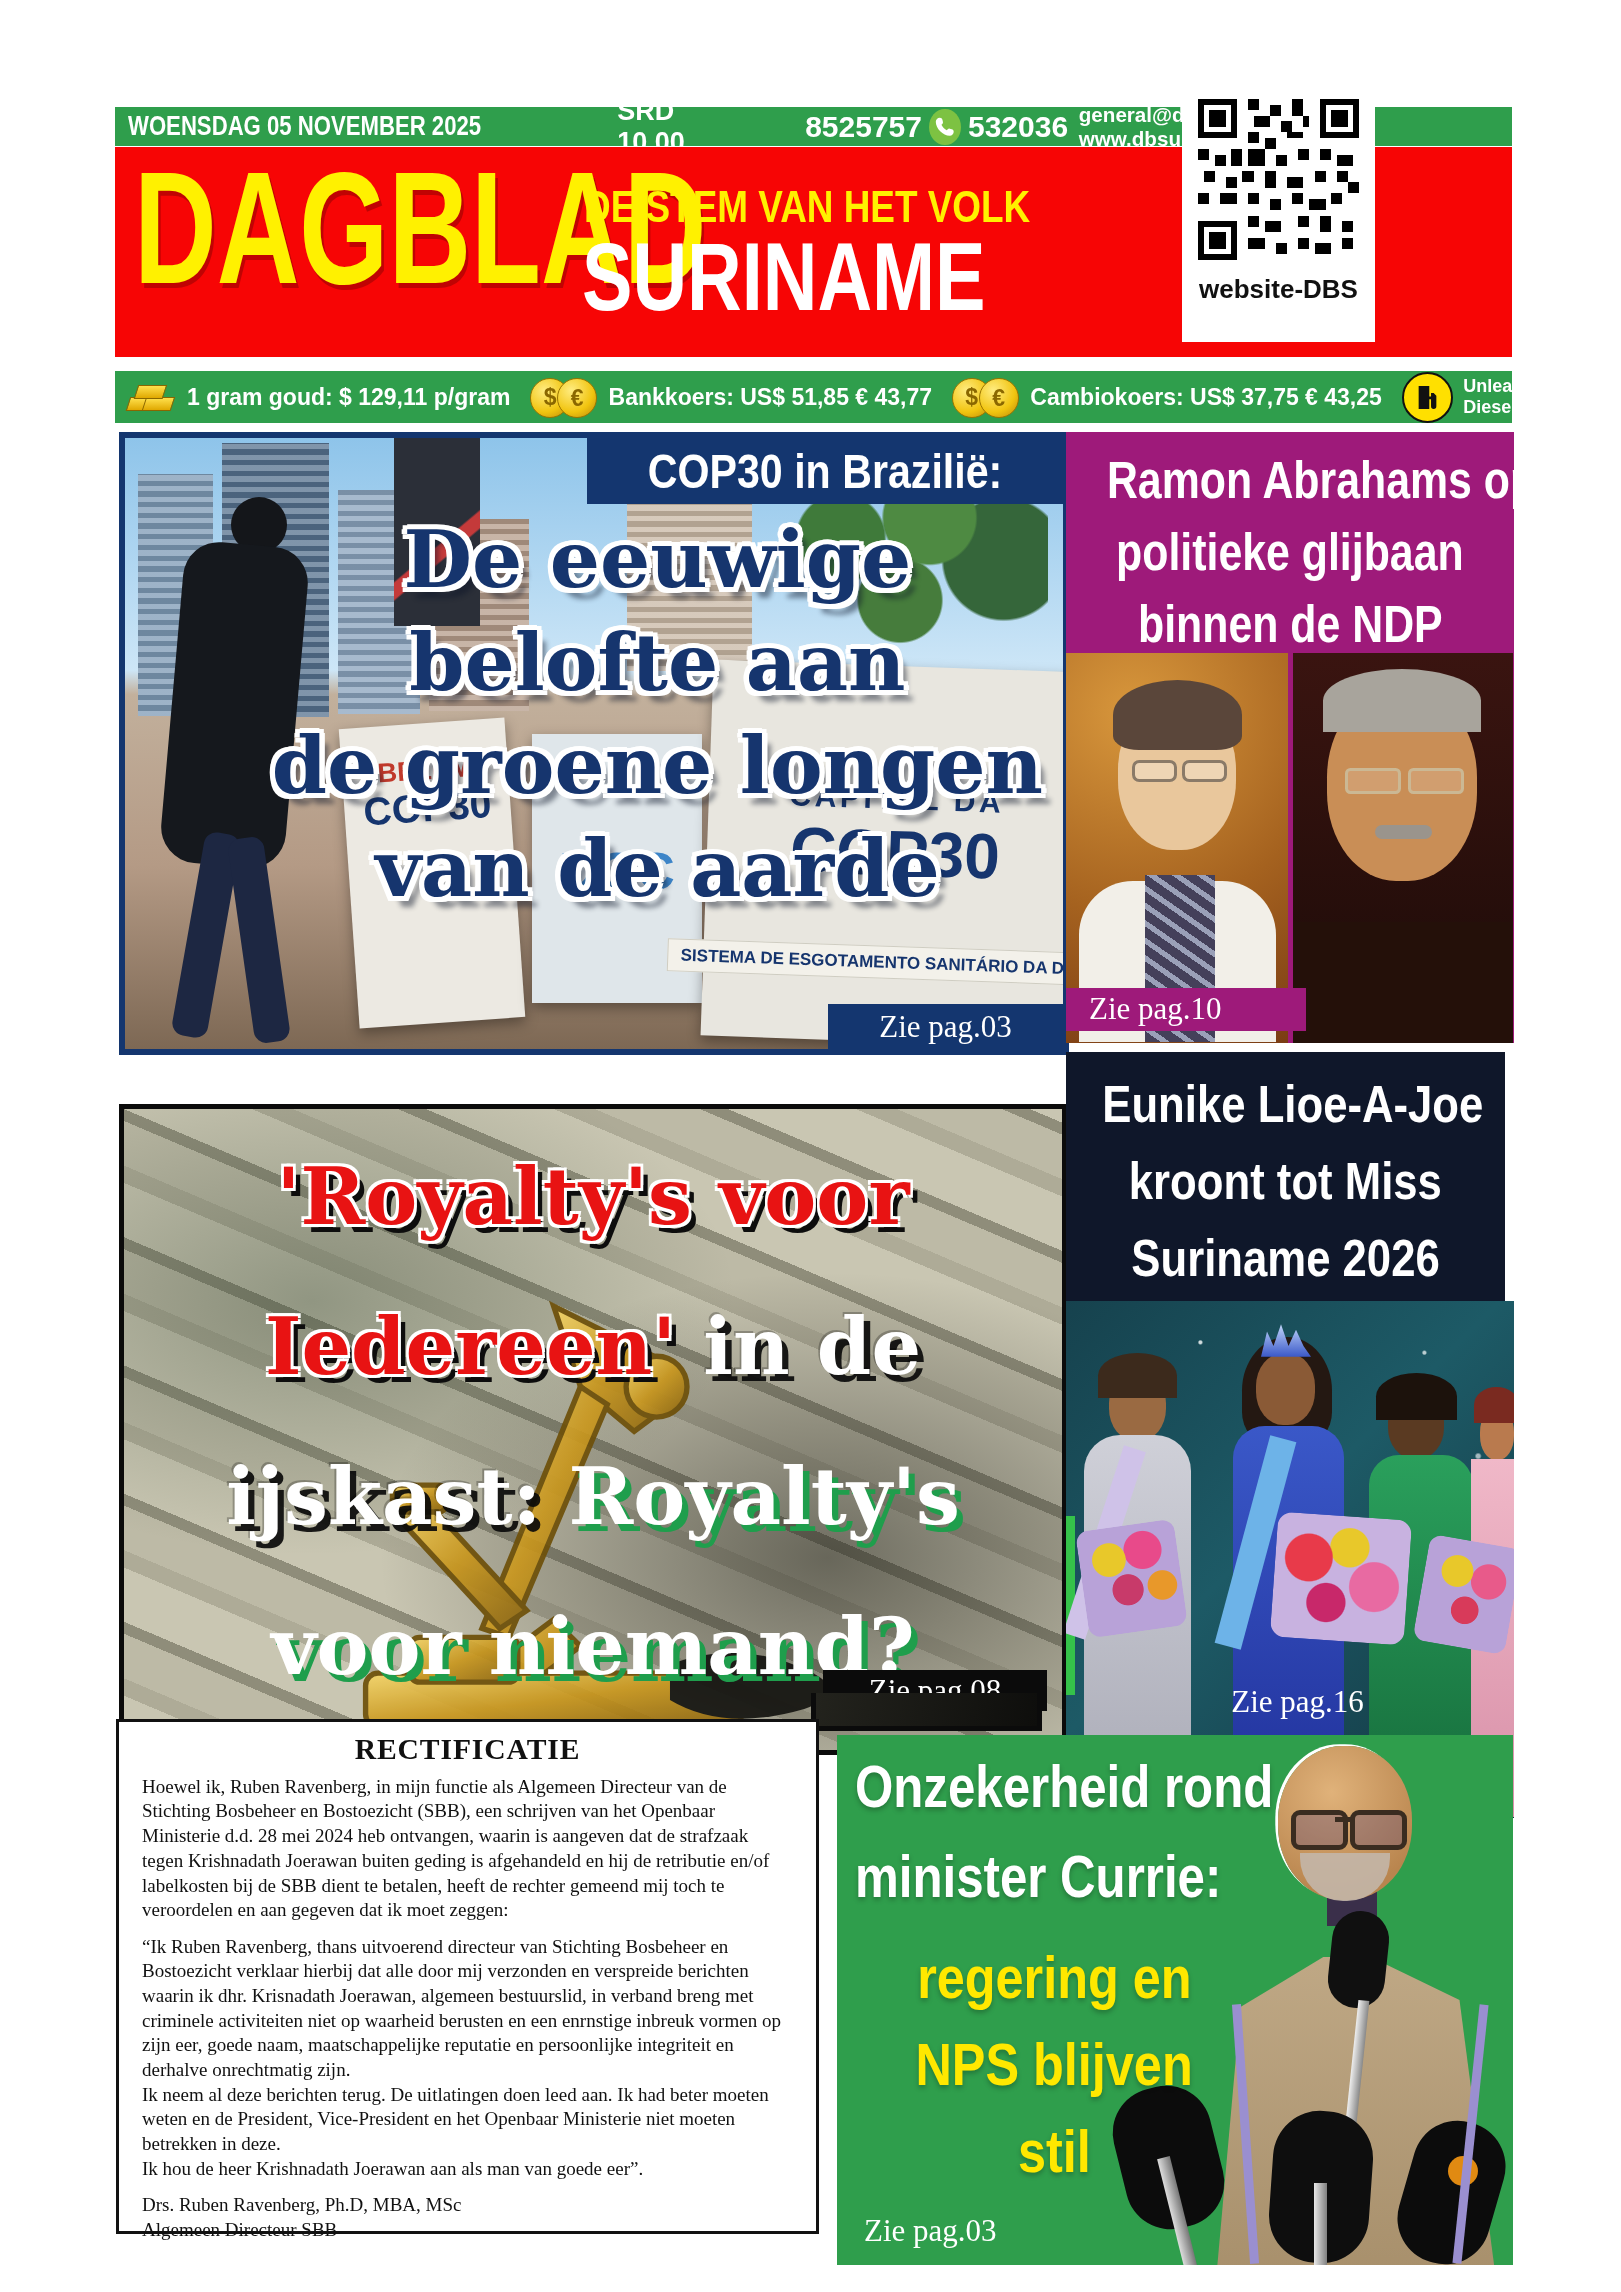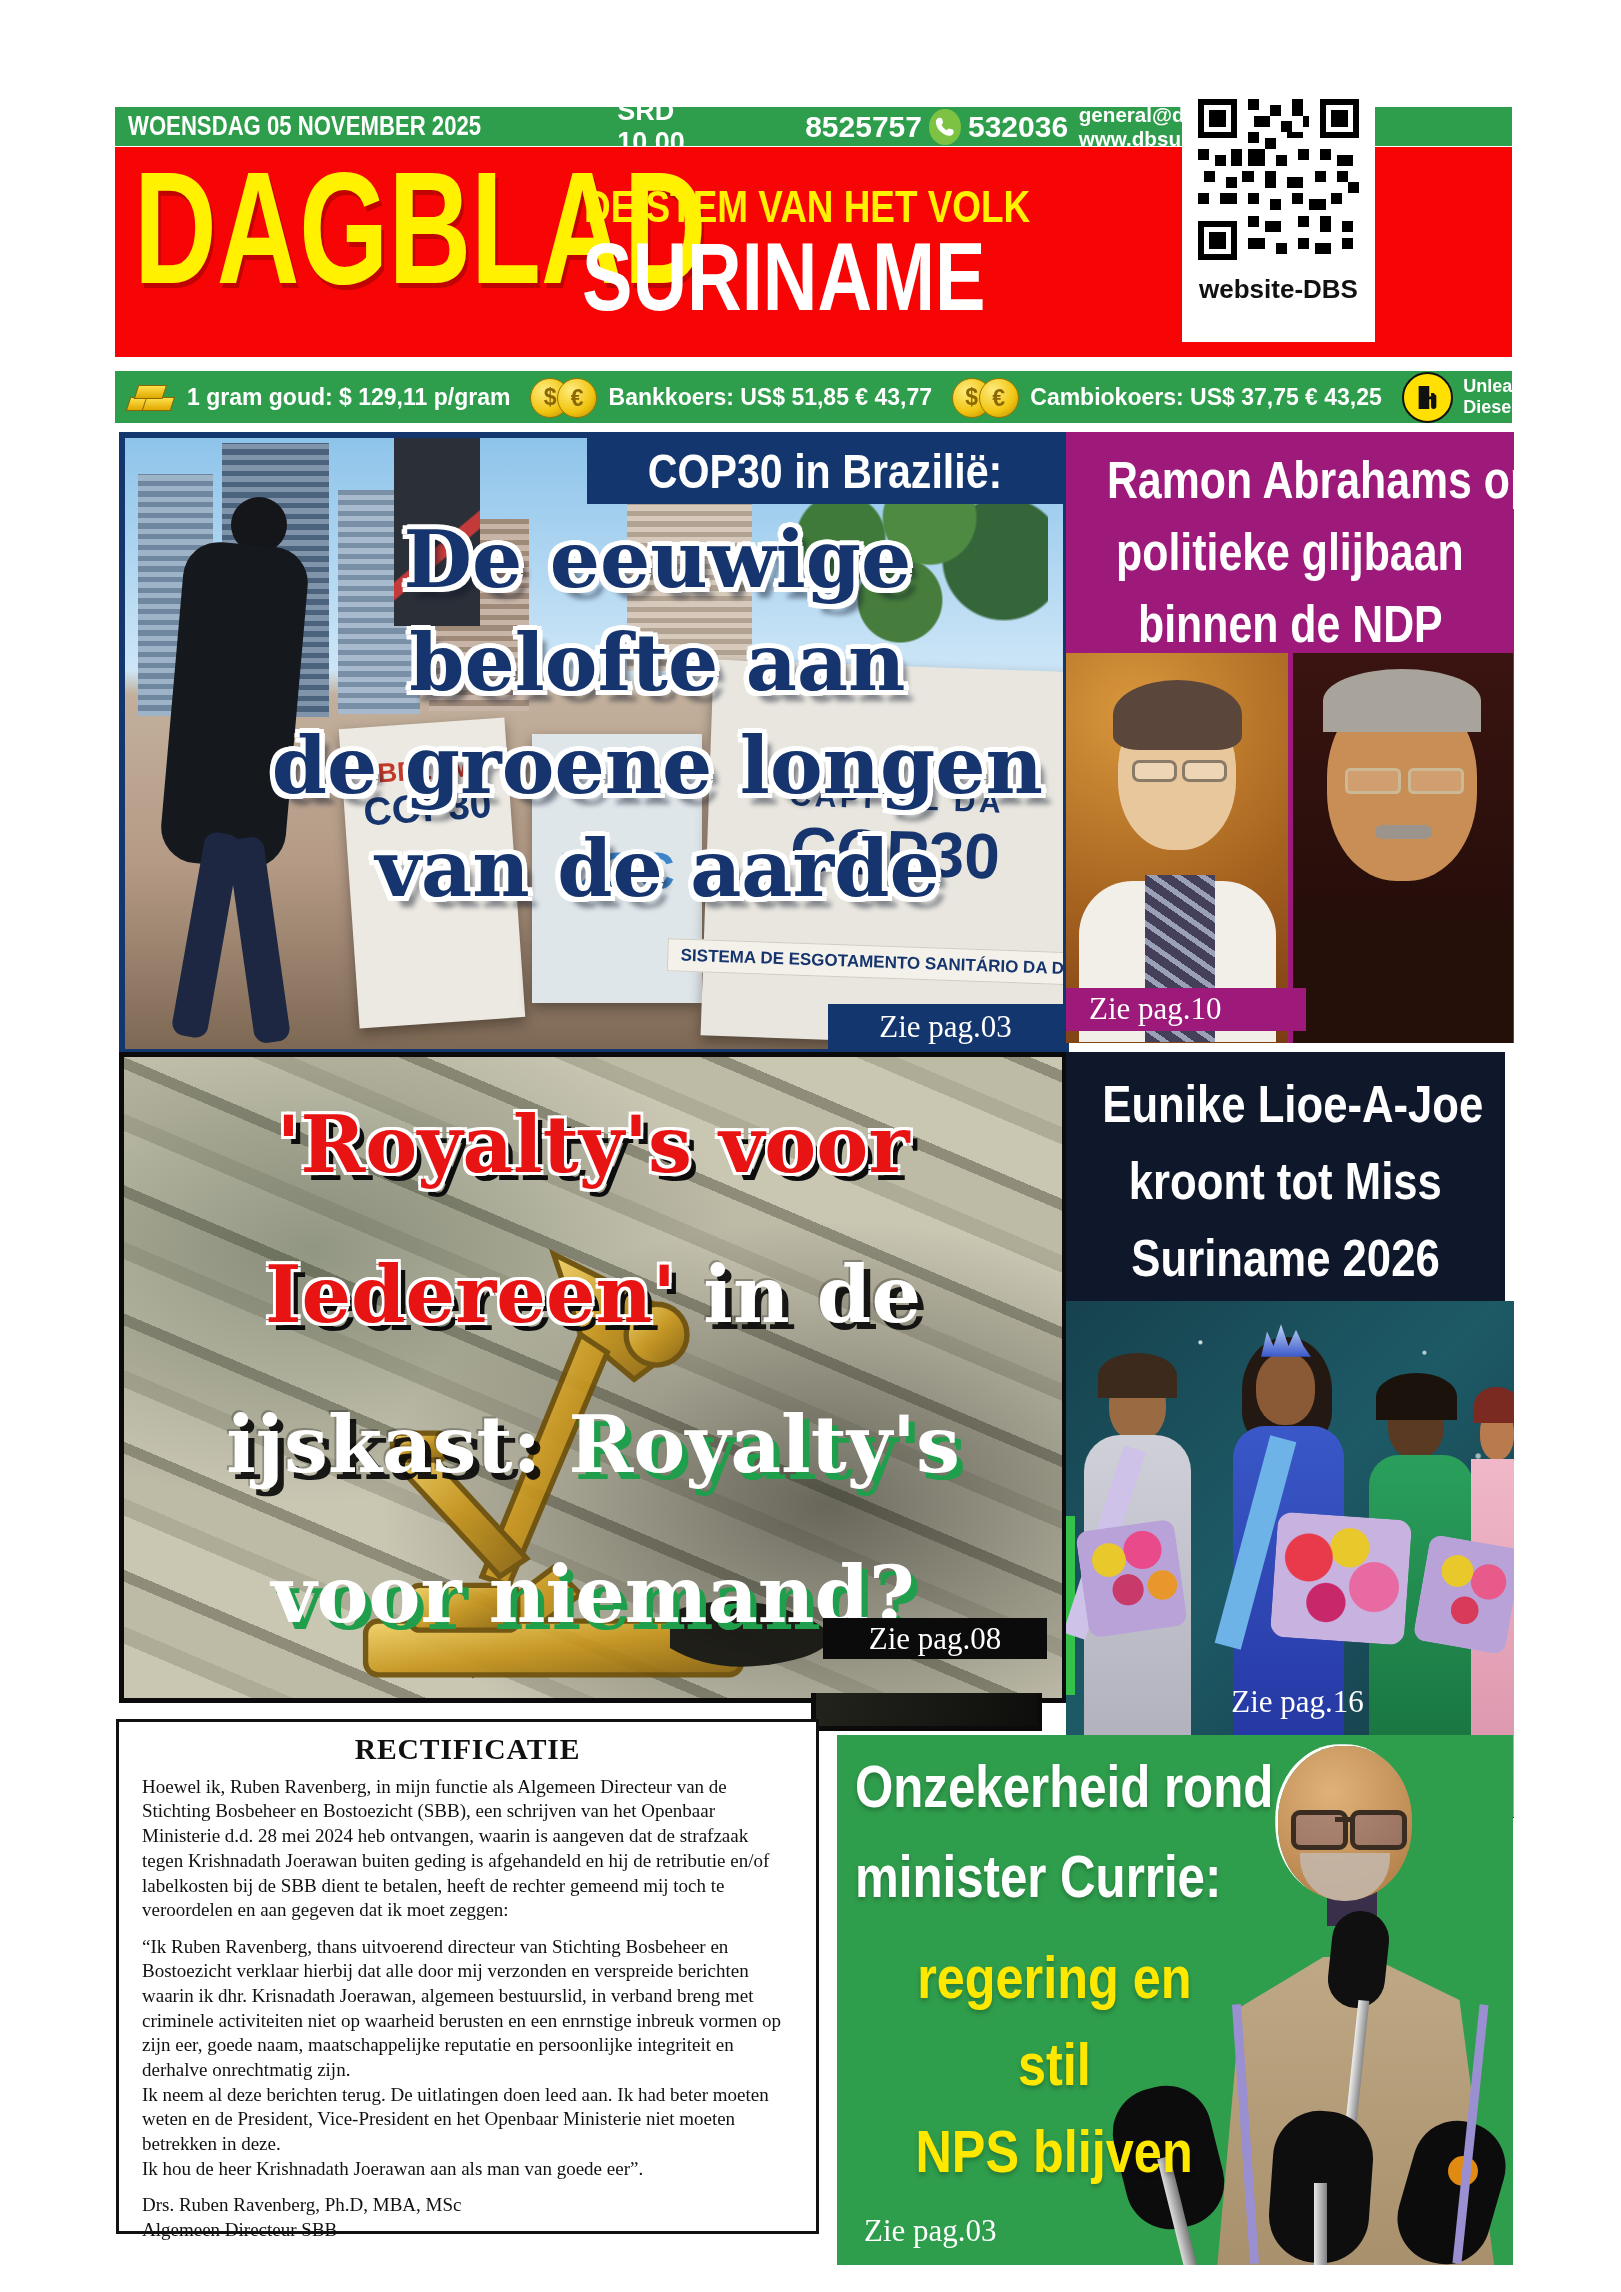--- a/index.html
+++ b/index.html
@@ -70,21 +70,21 @@
   .ramon-block{left:1066px;top:410px;width:448px;height:611px;background:#9E1A7A;}
   .ramon-hl{padding-top:12.5px;text-align:center;color:#fff;font-weight:bold;font-size:51px;line-height:72px;}
   .ramon-photos{position:absolute;left:0;top:221px;width:448px;height:390px;display:flex;}
   .rp{position:relative;height:100%;overflow:hidden;}
   .rp-left{width:222px;background:radial-gradient(circle at 30% 15%,#d8973c,#a5621f 55%,#7a3c14);}
   .rp-right{width:220px;margin-left:5.4px;background:linear-gradient(#3a1410,#1c0b08);}
   .face{position:absolute;border-radius:46%;}
   .ramon-ref{position:absolute;left:0;bottom:12.5px;width:240px;height:43px;background:#9E1A7A;
         display:flex;align-items:center;padding-left:23px;box-sizing:border-box;}
 
-  .roy-block{left:119px;top:1030px;width:938px;height:641px;border:5.4px solid #0b0b0b;overflow:hidden;
+  .roy-block{left:119px;top:1082px;width:938px;height:641px;border:5.4px solid #0b0b0b;overflow:hidden;
         background:
           radial-gradient(ellipse at 20% 30%,rgba(40,60,40,.35),transparent 40%),
           radial-gradient(ellipse at 75% 70%,rgba(20,20,15,.5),transparent 45%),
           repeating-linear-gradient(23deg,#c9c6b2 0 50px,#aeab97 50px 66px,#bdbaa6 66px 107px,#8f8d7a 107px 118px),
           #b8b4a4;}
   .roy-ext{left:811px;top:1671px;width:231px;height:38px;background:linear-gradient(100deg,#23231d,#0e0e0c);
         border:5.4px solid #0b0b0b;border-top:none;box-sizing:border-box;}
   .pump{position:absolute;left:161px;top:170px;width:573px;height:466px;opacity:.92;}
   .roy-hl{position:absolute;left:7.2px;right:7.2px;top:12.5px;text-align:center;
         font-family:"DejaVu Serif",serif;font-weight:bold;font-size:78px;line-height:150px;}
@@ -415,22 +415,22 @@
       <div class="shape" style="left:383px;top:421px;width:30px;height:30px;border-radius:50%;background:#e08a12;"></div>
       <div class="shape" style="left:176px;top:269px;width:9px;height:260px;background:#9a8fd0;transform:rotate(-4deg);"></div>
       <div class="shape" style="left:401px;top:269px;width:9px;height:260px;background:#9a8fd0;transform:rotate(6deg);"></div>
     </div>
     <div class="cur-hl-w">
       <div><span class="cond">Onzekerheid rond</span></div>
       <div><span class="cond">minister Currie:</span></div>
     </div>
     <div class="cur-hl-y">
       <div><span class="condc">regering en</span></div>
+      <div><span class="condc">NPS blijven</span></div>
       <div><span class="condc">stil</span></div>
-      <div><span class="condc">NPS blijven</span></div>
     </div>
     <div class="currie-ref">
       <span class="pageref">Zie pag.03</span>
     </div>
   </div>
 
 </div>
 
 
 </body></html>

